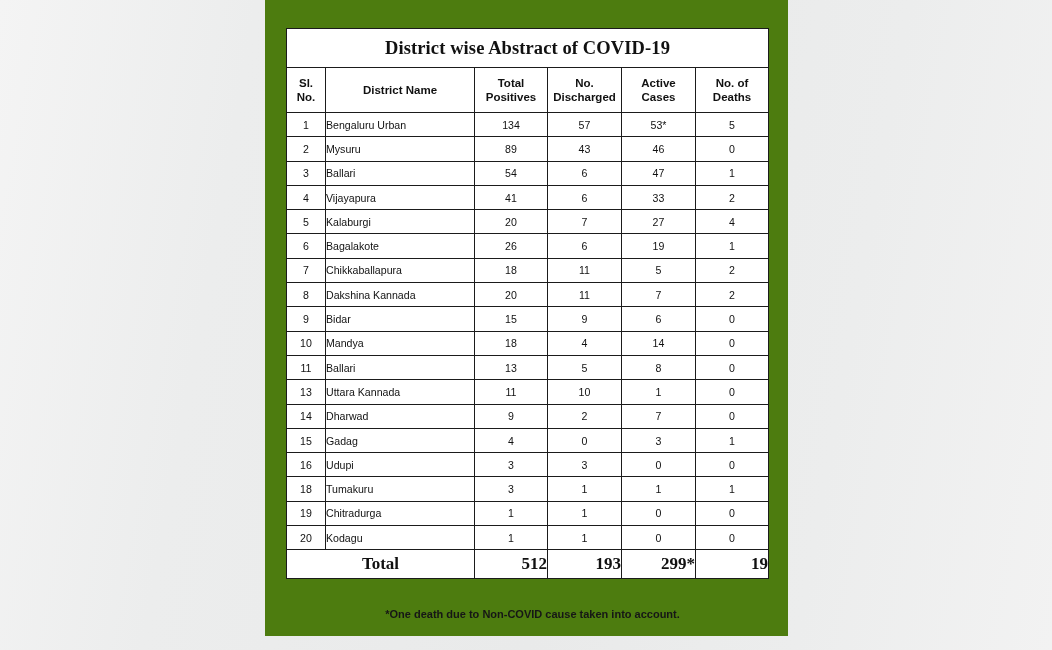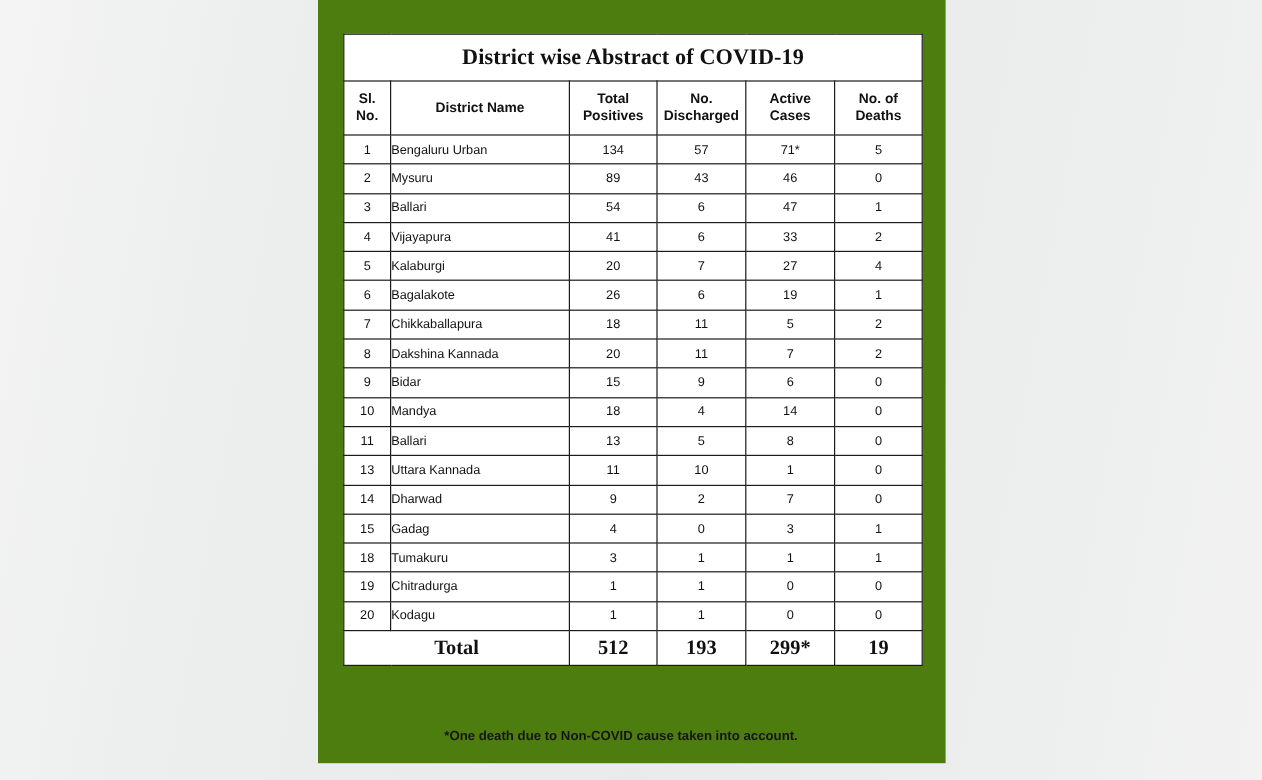--- a/index.html
+++ b/index.html
@@ -84,37 +84,37 @@
   .total-label {
     height: 28px;
     text-align: center;
     font-family: "Liberation Serif", serif;
     font-weight: bold;
     font-size: 17px;
     color: #0f0f0f;
   }
   .total-num {
     height: 28px;
-    text-align: center;
+    text-align: right;
     font-family: "Liberation Serif", serif;
     font-weight: bold;
     font-size: 17px;
     color: #0f0f0f;
   }
 
   #footnote {
     position: absolute;
     left: 0px;
     top: 608px;
     width: 505px;
     font-family: "Liberation Sans", sans-serif;
     font-weight: bold;
     font-size: 11px;
     color: #161616;
-    padding-left: 0px;
+    padding-left: 15px;
     text-align: center;
   }
 </style>
 </head>
 <body>
 
 <div id="page-sheet">
 
   <table id="doc-table">
     <colgroup>
@@ -155,21 +155,21 @@
           <span>No. of</span><br>
           <span>Deaths</span>
         </td>
       </tr>
 
       <tr>
         <td class="r-slno">1</td>
         <td class="r-name">Bengaluru Urban</td>
         <td class="r-num">134</td>
         <td class="r-num">57</td>
-        <td class="r-num">71*</td>
+        <td class="r-num">53*</td>
         <td class="r-num">5</td>
       </tr>
       <tr>
         <td class="r-slno">2</td>
         <td class="r-name">Mysuru</td>
         <td class="r-num">89</td>
         <td class="r-num">43</td>
         <td class="r-num">46</td>
         <td class="r-num">0</td>
       </tr>
@@ -263,20 +263,28 @@
       </tr>
       <tr>
         <td class="r-slno">15</td>
         <td class="r-name">Gadag</td>
         <td class="r-num">4</td>
         <td class="r-num">0</td>
         <td class="r-num">3</td>
         <td class="r-num">1</td>
       </tr>
       <tr>
+        <td class="r-slno">16</td>
+        <td class="r-name">Udupi</td>
+        <td class="r-num">3</td>
+        <td class="r-num">3</td>
+        <td class="r-num">0</td>
+        <td class="r-num">0</td>
+      </tr>
+      <tr>
         <td class="r-slno">18</td>
         <td class="r-name">Tumakuru</td>
         <td class="r-num">3</td>
         <td class="r-num">1</td>
         <td class="r-num">1</td>
         <td class="r-num">1</td>
       </tr>
       <tr>
         <td class="r-slno">19</td>
         <td class="r-name">Chitradurga</td>

